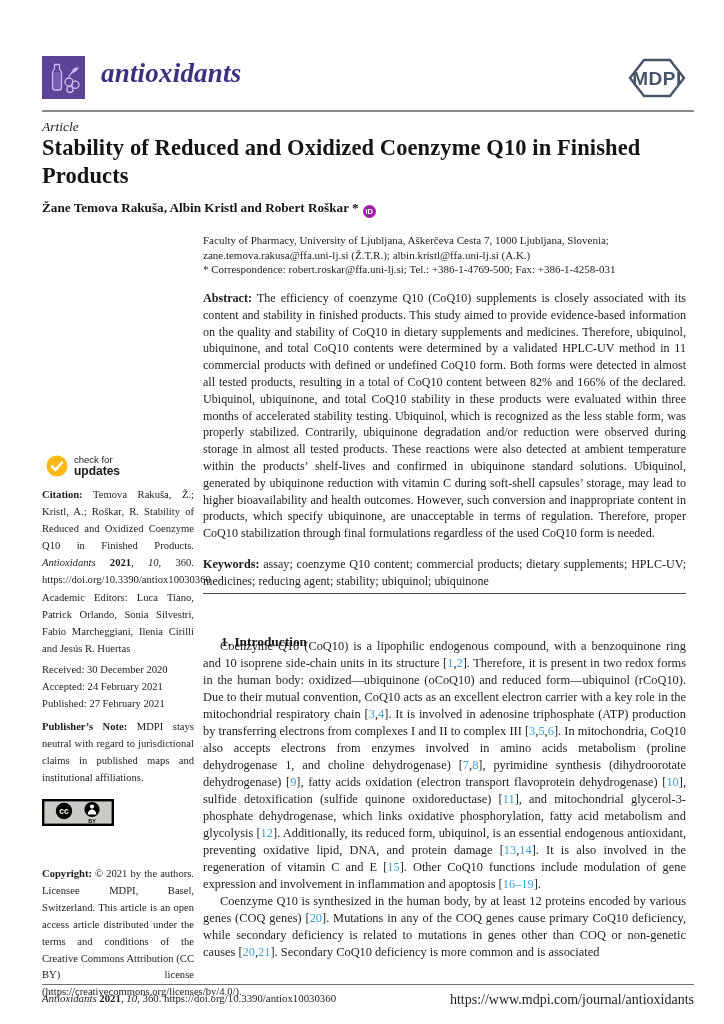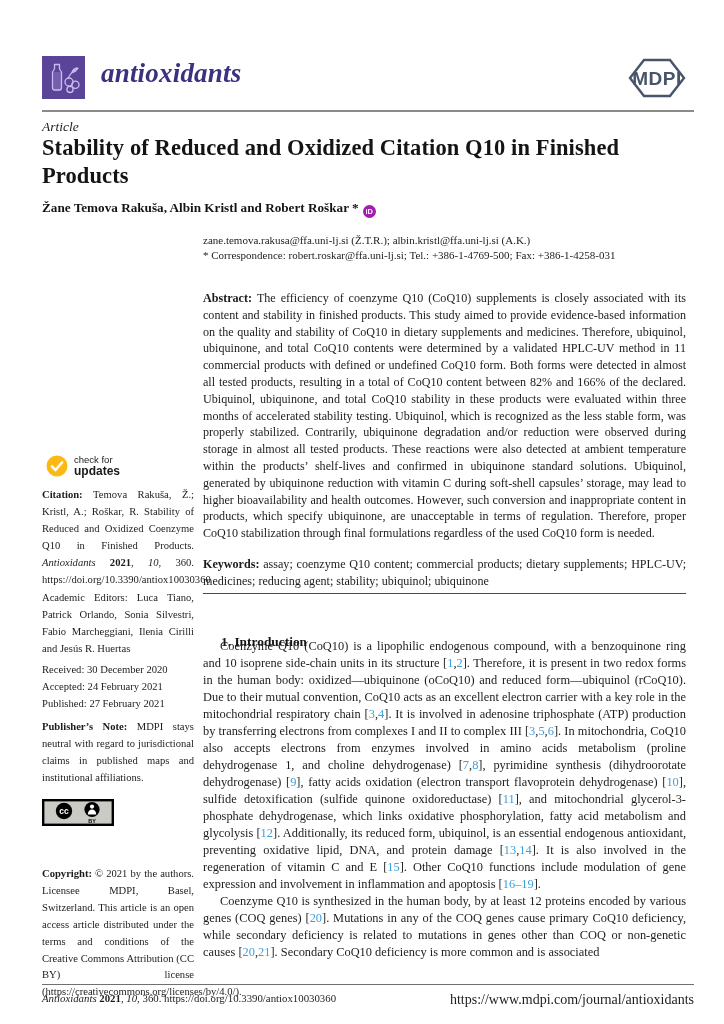--- a/index.html
+++ b/index.html
@@ -71,26 +71,27 @@
   <div class="abs journal-name">antioxidants</div>
 
   <svg class="abs mdpi-logo" width="78" height="50" viewBox="0 0 78 50">
     <path d="M12 25 L26 7 H52 L66 25 L52 43 H26 Z" fill="none" stroke="#47546a" stroke-width="2.4" stroke-linejoin="miter"></path>
     <text x="39" y="32" text-anchor="middle" font-family="Liberation Sans, sans-serif" font-size="19" font-weight="bold" fill="#47546a" letter-spacing="0.5">MDPI</text>
   </svg>
 
   <div class="abs header-rule"></div>
 
   <div class="abs article-label">Article</div>
-  <h1 class="abs title">Stability of Reduced and Oxidized Citation Q10 in Finished Products</h1>
+  <h1 class="abs title">Stability of Reduced and Oxidized Coenzyme Q10 in Finished Products</h1>
   <div class="abs authors">
     <span>Žane Temova Rakuša, Albin Kristl and Robert Roškar *</span><span class="orcid-icon">iD</span>
   </div>
 
   <div class="abs affiliation">
+    <div>Faculty of Pharmacy, University of Ljubljana, Aškerčeva Cesta 7, 1000 Ljubljana, Slovenia;</div>
     <div>zane.temova.rakusa@ffa.uni-lj.si (Ž.T.R.); albin.kristl@ffa.uni-lj.si (A.K.)</div>
     <div>*  Correspondence: robert.roskar@ffa.uni-lj.si; Tel.: +386-1-4769-500; Fax: +386-1-4258-031</div>
   </div>
 
   <div class="abs abstract"><span class="rt-b">Abstract: </span><span>The efficiency of coenzyme Q10 (CoQ10) supplements is closely associated with its content and stability in finished products. This study aimed to provide evidence-based information on the quality and stability of CoQ10 in dietary supplements and medicines. Therefore, ubiquinol, ubiquinone, and total CoQ10 contents were determined by a validated HPLC-UV method in 11 commercial products with defined or undefined CoQ10 form. Both forms were detected in almost all tested products, resulting in a total of CoQ10 content between 82% and 166% of the declared. Ubiquinol, ubiquinone, and total CoQ10 stability in these products were evaluated within three months of accelerated stability testing. Ubiquinol, which is recognized as the less stable form, was properly stabilized. Contrarily, ubiquinone degradation and/or reduction were observed during storage in almost all tested products. These reactions were also detected at ambient temperature within the products’ shelf-lives and confirmed in ubiquinone standard solutions. Ubiquinol, generated by ubiquinone reduction with vitamin C during soft-shell capsules’ storage, may lead to higher bioavailability and health outcomes. However, such conversion and inappropriate content in products, which specify ubiquinone, are unacceptable in terms of regulation. Therefore, proper CoQ10 stabilization through final formulations regardless of the used CoQ10 form is needed.</span></div>
   <div class="abs keywords"><span class="rt-b">Keywords: </span><span>assay; coenzyme Q10 content; commercial products; dietary supplements; HPLC-UV; medicines; reducing agent; stability; ubiquinol; ubiquinone</span></div>
   <div class="abs kw-sep"></div>
 
   <h2 class="abs section-heading">1. Introduction</h2>
   <div class="abs body-text">

